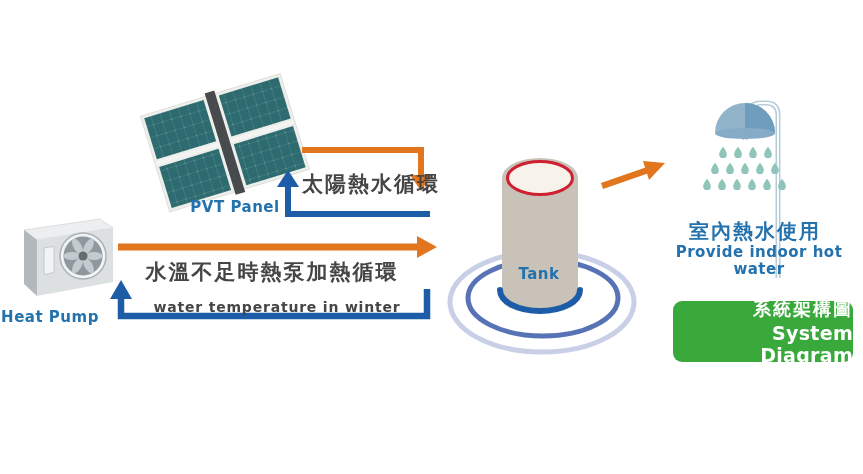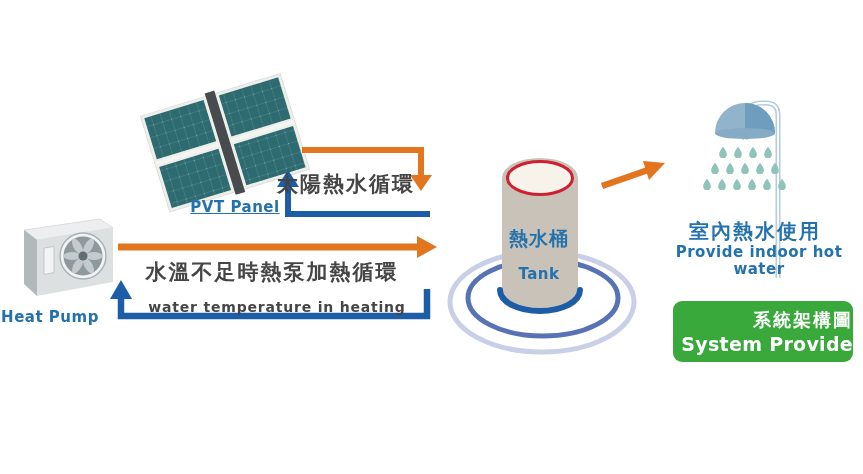--- a/index.html
+++ b/index.html
@@ -122,31 +122,30 @@
           <use href="#drop" x="737" y="184"></use>
           <use href="#drop" x="752" y="184"></use>
           <use href="#drop" x="767" y="184"></use>
           <use href="#drop" x="782" y="184"></use>
       </g>
     </g>
   </svg>
 
   <div class="lbl blue en15" style="left:0px;top:309px;width:100px;">Heat Pump</div>
 
-  <div class="lbl blue en15" style="left:185px;top:199px;width:100px;text-decoration:underline;">PVT Panel</div>
+  <div class="lbl blue en15" style="left:185px;top:199px;width:100px;">PVT Panel</div>
 
-  <div class="lbl dark zh21" style="left:276px;top:172px;width:140px;text-align:center;">太陽熱水循環</div>
+  <div class="lbl dark zh21" style="left:301px;top:172px;width:140px;text-align:center;">太陽熱水循環</div>
 
   <div class="lbl dark zh21" style="left:142px;top:260px;width:260px;">水溫不足時熱泵加熱循環</div>
-  <div class="lbl dark en14" style="left:127px;top:299px;width:300px;">water temperature in heating</div>
+  <div class="lbl dark en14" style="left:127px;top:299px;width:300px;">water temperature in winter</div>
 
-  <div class="lbl blue zh19" style="left:489px;top:228px;width:100px;">熱水桶</div>
   <div class="lbl blue en15" style="left:489px;top:266px;width:100px;text-align:center;">Tank</div>
 
   <div class="lbl blue en15" style="left:660px;top:244px;width:198px;">Provide indoor hot water</div>
   <div class="lbl blue zh20" style="left:675px;top:220px;width:160px;">室內熱水使用</div>
 
   <div class="badge">
     <div class="l1">系統架構圖</div>
-    <div class="l2">System Provide</div>
+    <div class="l2">System Diagram</div>
   </div>
 
 </div>
 
 </body></html>

